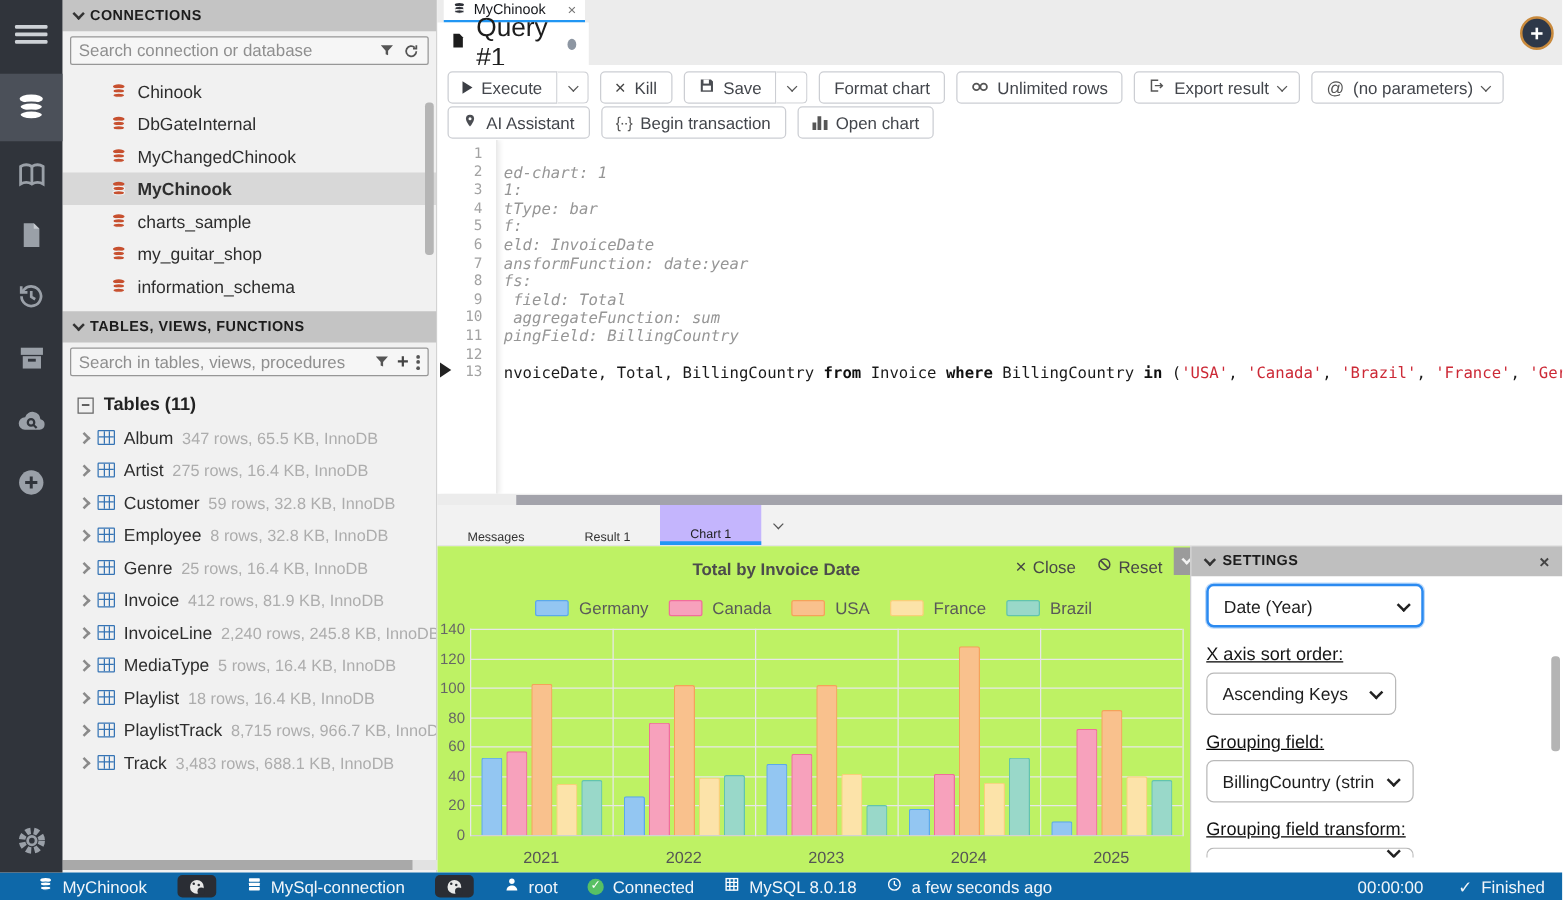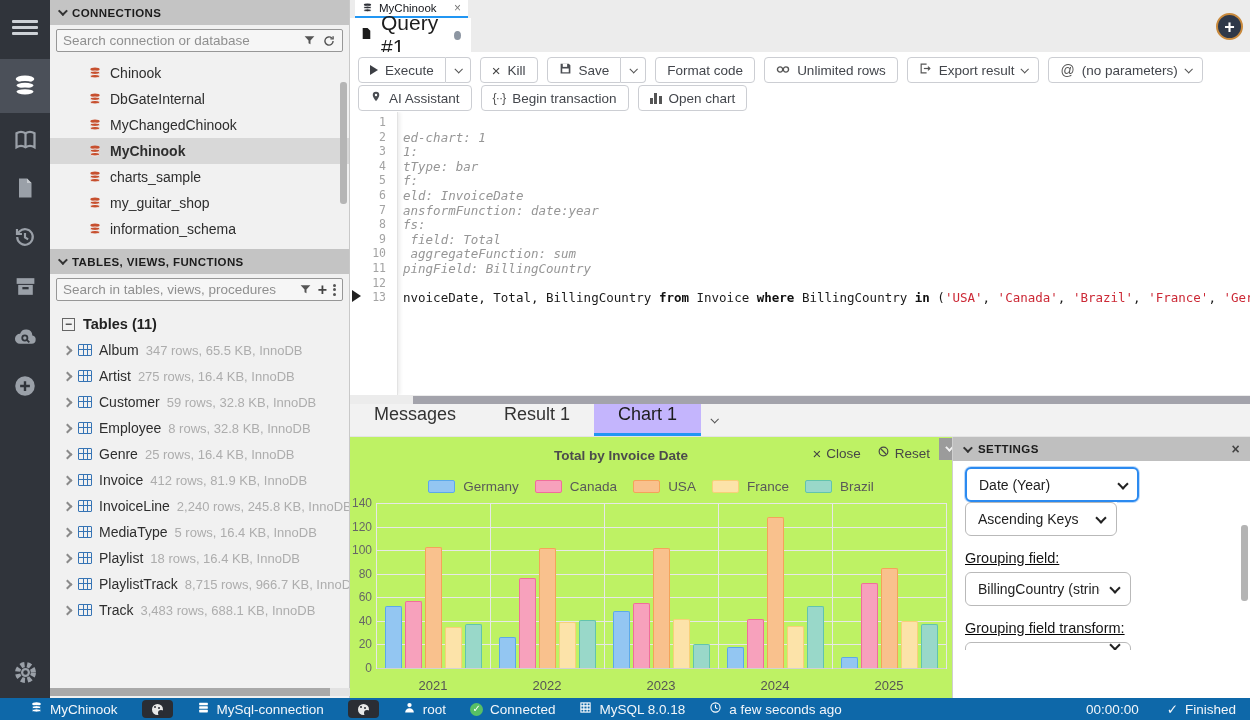--- a/index.html
+++ b/index.html
@@ -83,21 +83,21 @@
   .cline.comment { font-style:italic; color:#969696; }
   .tok-kw { font-weight:bold; color:#111; }
   .tok-str { color:#cc2936; }
   .exec-arrow { position:absolute; left:2px; width:0; height:0; border-left:9px solid #222; border-top:6px solid transparent; border-bottom:6px solid transparent; z-index:3; }
 
   .ed-hscroll { position:absolute; left:0; top:395px; width:900px; height:9px; background:#ececec; }
   .ed-hscroll .thumb { position:absolute; left:63px; right:0; top:0.5px; height:8px; background:#a3a3ab; }
 
   
   .rtabs { position:absolute; left:0; top:404px; width:900px; height:33px; background:#f2f2f2; display:flex; align-items:stretch; border-bottom:1px solid #e4e4e4; }
-  .rtab { display:flex; align-items:flex-start; padding:0 24px; font-size:18px; color:#333; }
+  .rtab { display:flex; align-items:flex-end; padding:0 24px; font-size:10px; color:#333; }
   .rtab.active { background:#c4b5fd; border-bottom:3px solid #2196f3; color:#1d1d1d; }
   .rtab-caret { display:flex; align-items:center; padding:0 10px; }
 
   
   .chart-panel { position:absolute; left:0; top:437px; width:602px; height:261px; background:#bef264;text-decoration:underline; }
   .chart-title { position:absolute; left:0; right:60px; top:11px; text-align:center; font-size:13.5px; font-weight:bold; color:#4c4c4c; }
   .chart-ctrls { position:absolute; right:22px; top:8px; display:flex; gap:16px; align-items:center; font-size:13.5px; color:#474747; }
   .ctrl { display:flex; align-items:center; gap:5px; }
   .widget-dd { position:absolute; right:-4px; top:1px; width:17px; height:22px; background:#9b9b9b; display:flex; align-items:center; justify-content:center; }
   .widget-dd .chev { border-color:#f2f2f2; width:6px; height:6px; }
@@ -473,21 +473,21 @@
                   <rect x="7" y="3" width="8" height="6" fill="#fff"></rect>
                   <rect x="6" y="12" width="12" height="7" fill="#fff"></rect>
                 </svg></span>
             <span>Save</span>
           </div>
           <div class="btn caret">
               <span class="caret-ic"></span>
             </div>
         </div>
         <div class="btn">
-            <span>Format code</span>
+            <span>Format chart</span>
           </div>
         <div class="btn">
           <span><svg width="14" height="11" viewBox="0 0 24 16" fill="none" stroke="#555" stroke-width="2.4">
                 <circle cx="7" cy="8" r="4.5"></circle>
                 <circle cx="17" cy="8" r="4.5"></circle>
               </svg></span>
           <span>Unlimited rows</span>
         </div>
         <div class="btn">
           <span><svg width="13" height="13" viewBox="0 0 24 24" fill="none" stroke="#555" stroke-width="2.2">
@@ -679,20 +679,21 @@
       </div>
 
     <div class="settings">
       <div class="settings-header">
         <span class="chev"></span>
         <span>SETTINGS</span>
         <span class="x">×</span>
       </div>
       <div class="settings-body" id="settings-body">
           <div class="sel-wrap focused" style="width: 174px;"><select><option>Date (Year)</option></select><span class="sel-chev"></span></div>
+          <div class="set-label">X axis sort order:</div>
           <div class="sel-wrap" style="width: 152px;"><select><option>Ascending Keys</option></select><span class="sel-chev"></span></div>
           <div class="set-label">Grouping field:</div>
           <div class="sel-wrap" style="width: 166px;"><select><option>BillingCountry (string)</option></select><span class="sel-chev"></span></div>
           <div class="set-label">Grouping field transform:</div>
           <div class="sel-wrap partial" style="width: 166px;"><select><option></option></select><span class="sel-chev"></span></div>
         </div>
       <div class="set-vscroll"></div>
     </div>
   </div>
 

